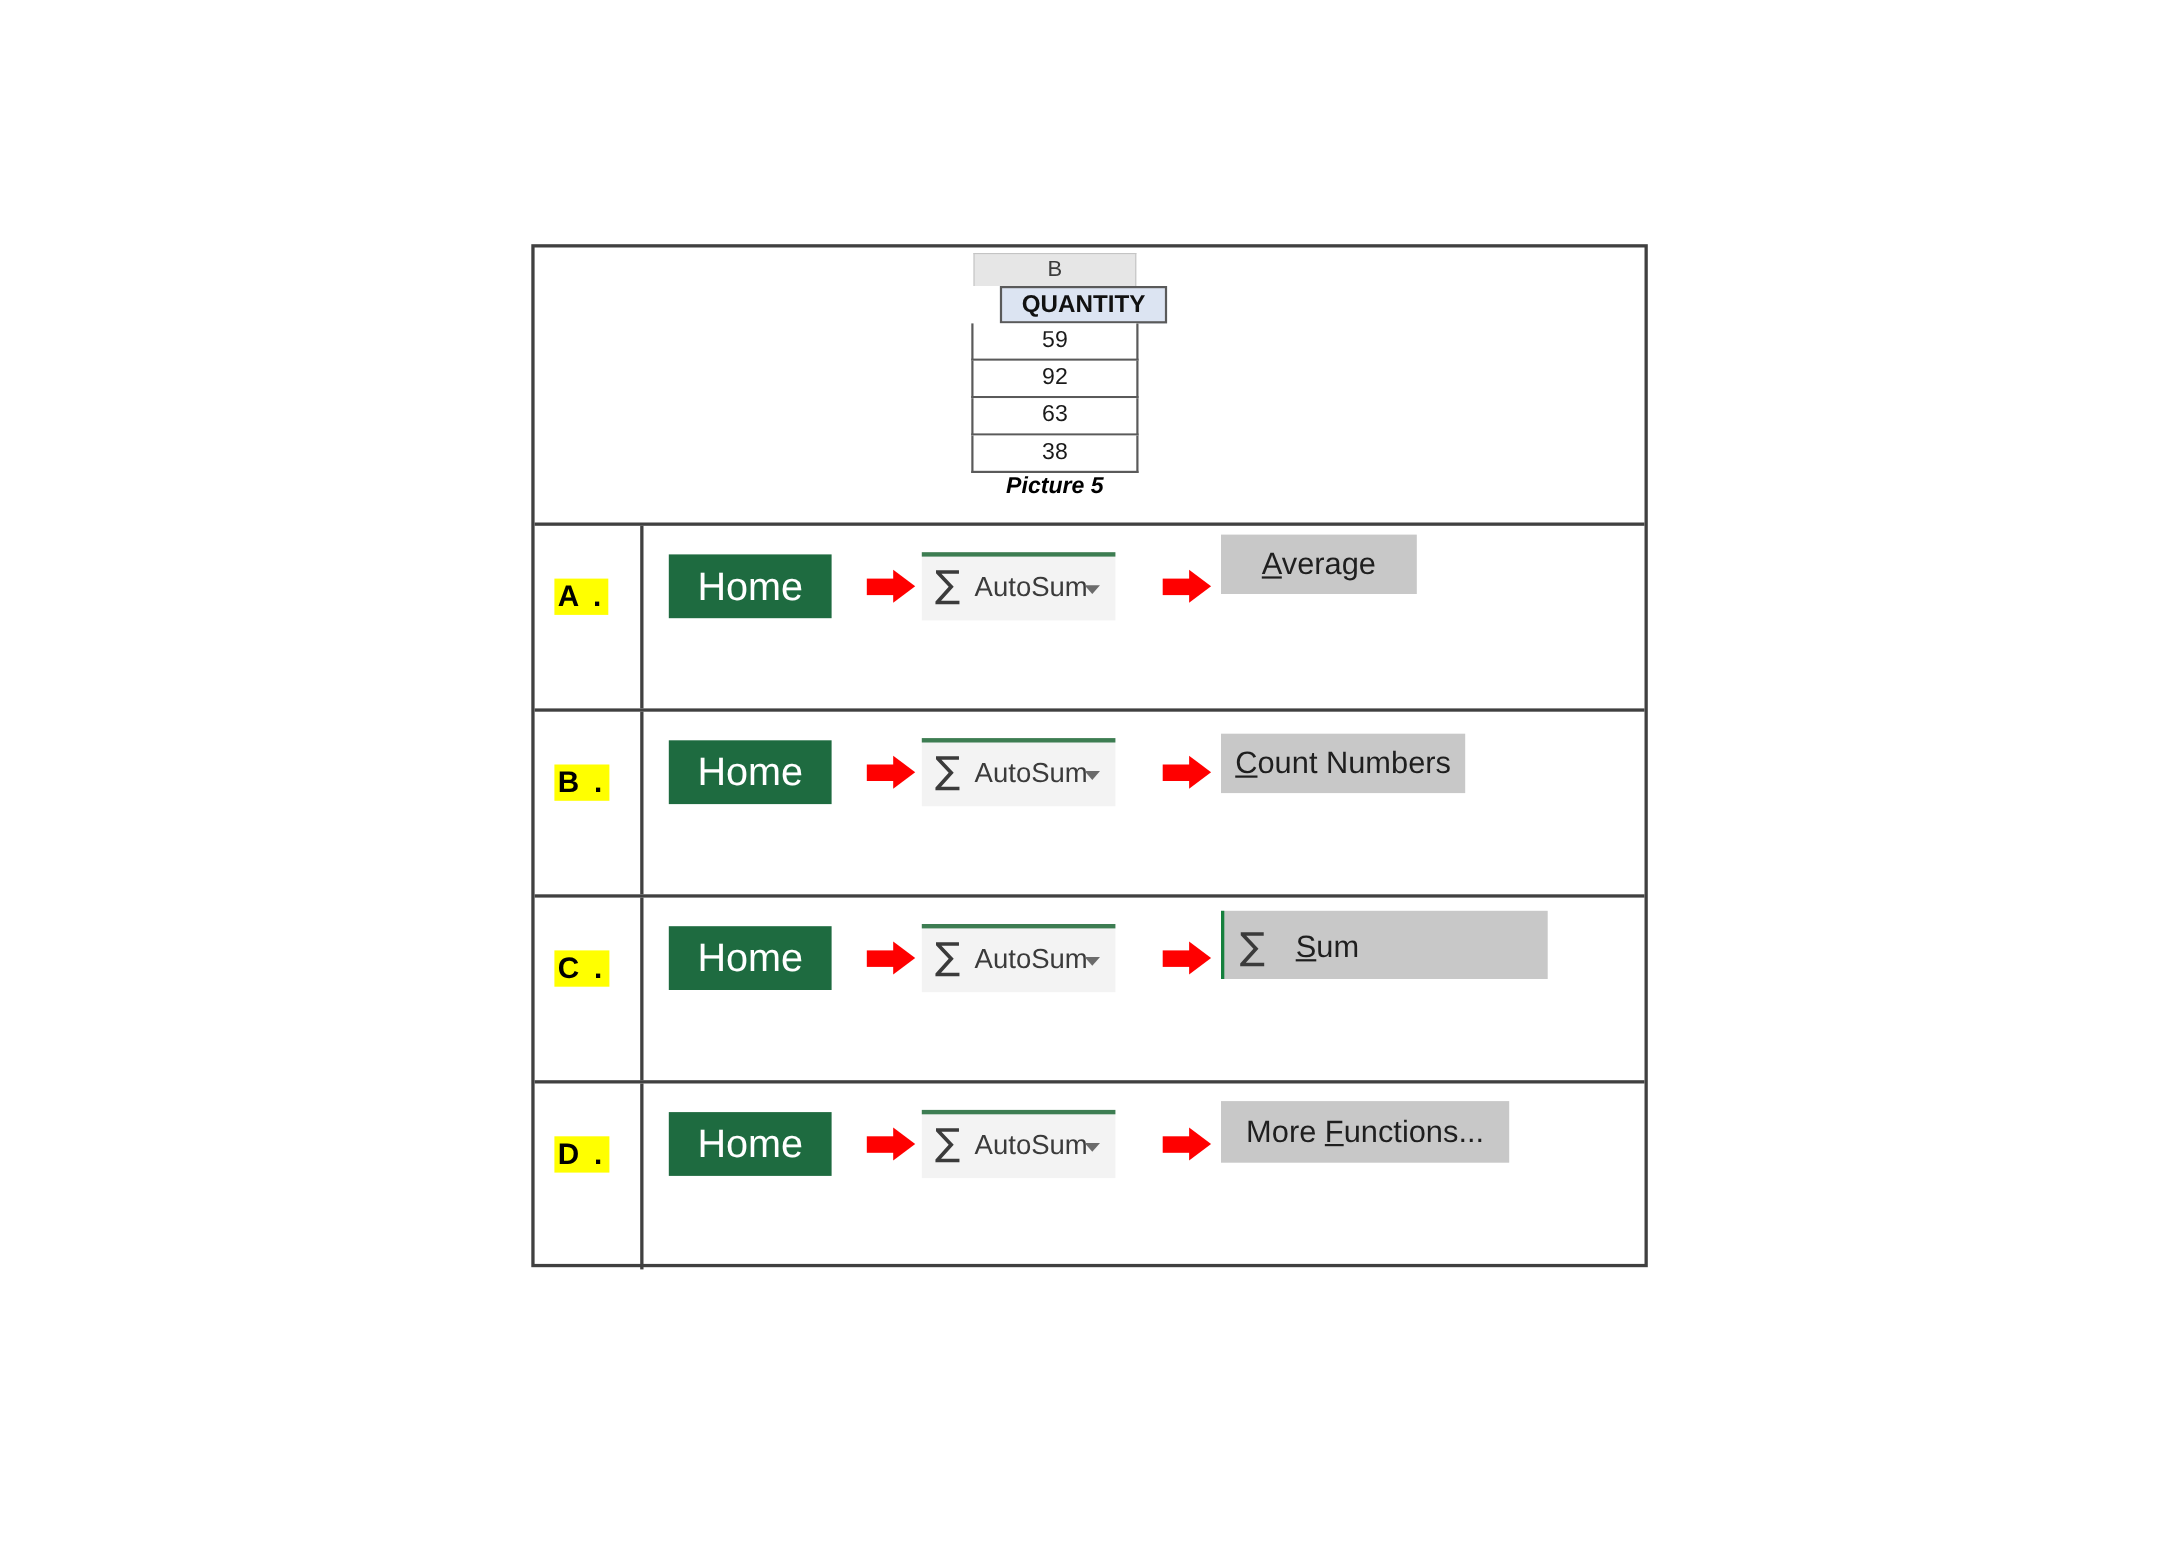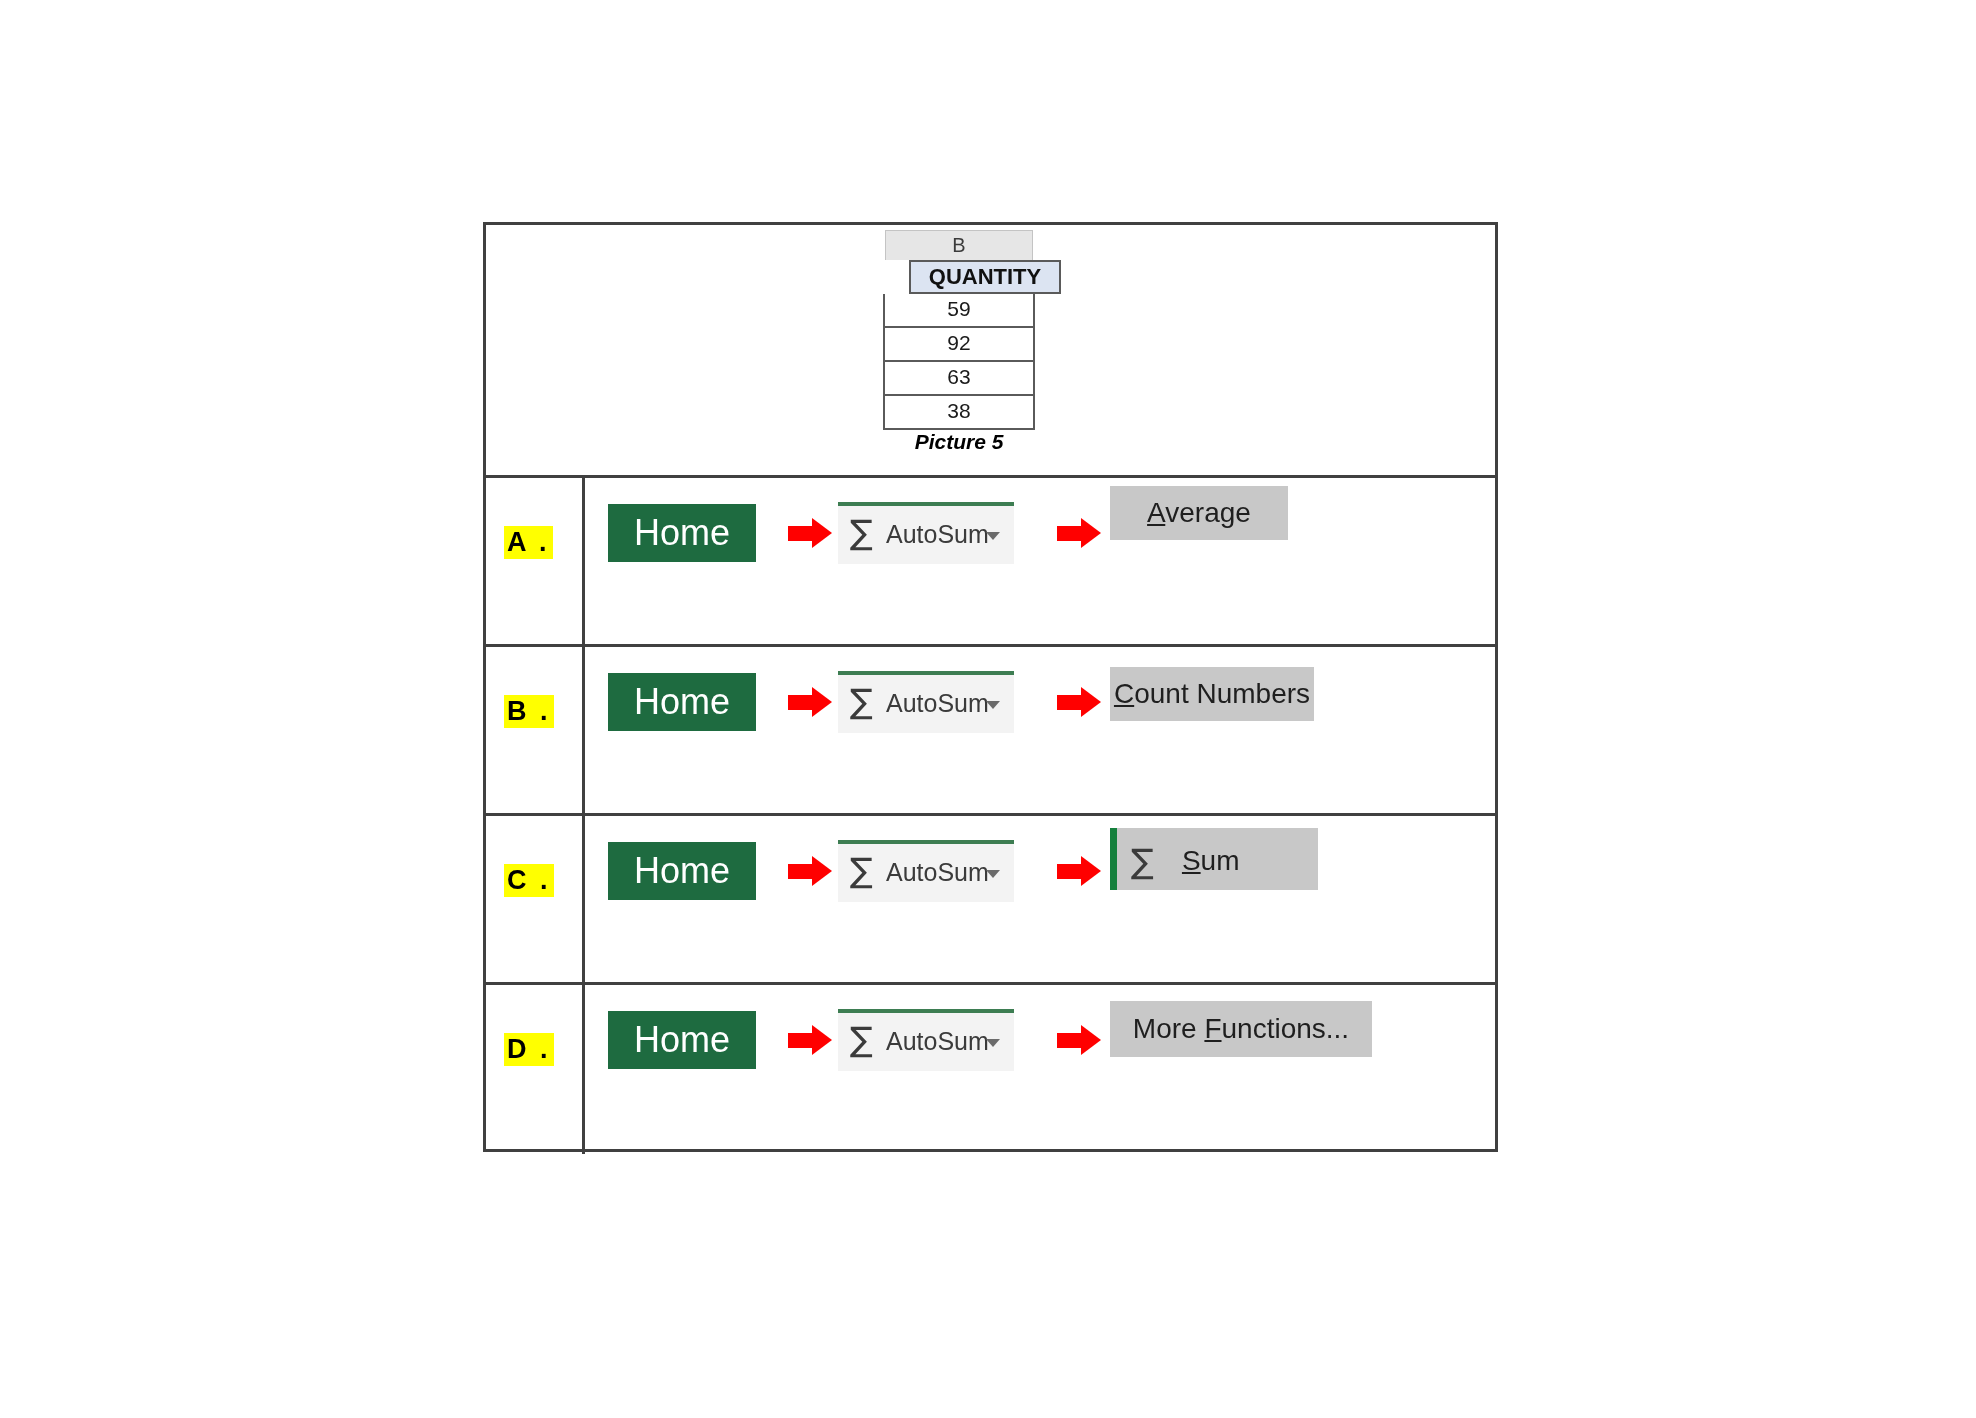--- a/index.html
+++ b/index.html
@@ -214,34 +214,34 @@
     left: 525px;
     top: 8px;
     width: 178px;
     height: 54px;
     line-height: 54px;
     text-align: center;
   }
   .result.r-count {
     left: 525px;
     top: 20px;
-    width: 204px;
+    width: 222px;
     height: 54px;
     line-height: 54px;
     text-align: center;
   }
   .result.r-sum {
     left: 525px;
     top: 12px;
-    width: 208px;
+    width: 297px;
     height: 62px;
     line-height: 62px;
     text-align: left;
     padding-left: 0;
-    border-left: 7px solid #15803d;
+    border-left: 3px solid #15803d;
     box-sizing: border-box;
   }
   .result.r-sum .sum-sigma {
     display: inline-block;
     font-size: 34px;
     color: #3b3b3b;
     font-family: "DejaVu Sans", sans-serif;
     margin-left: 14px;
     margin-right: 28px;
     vertical-align: middle;

